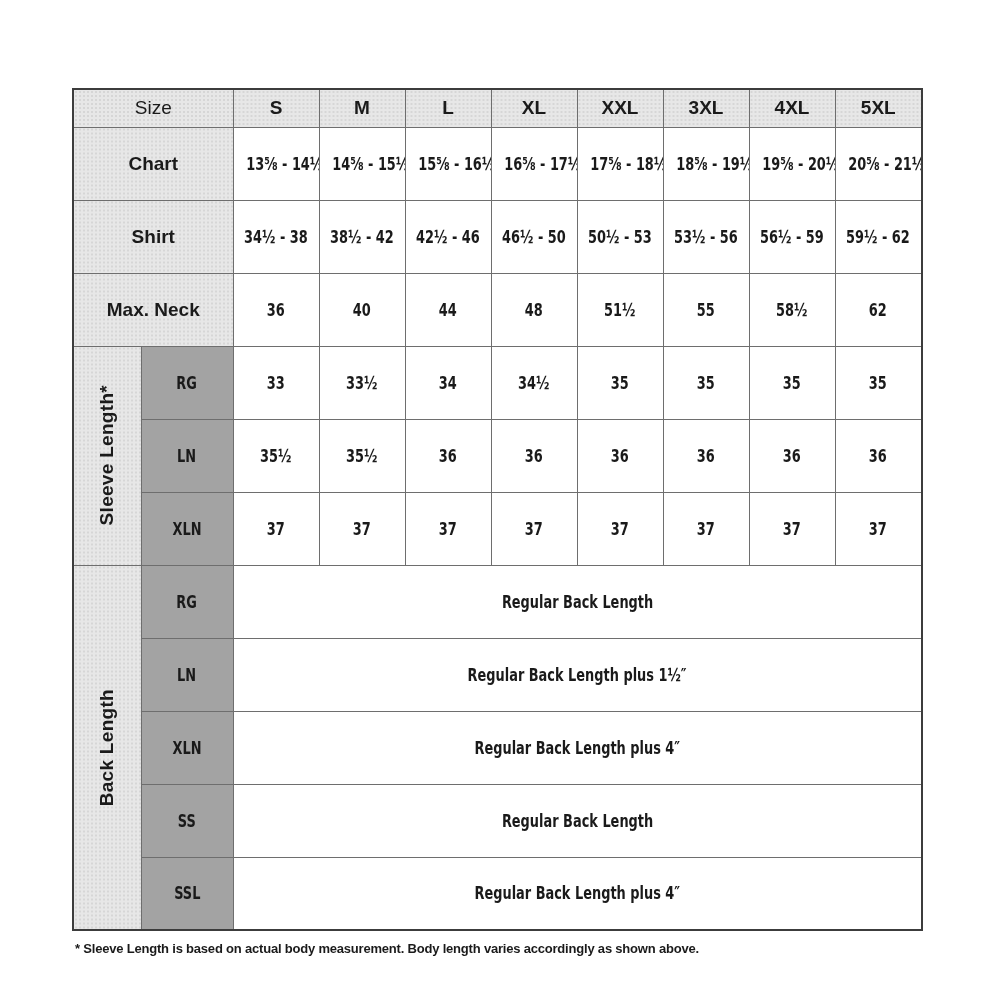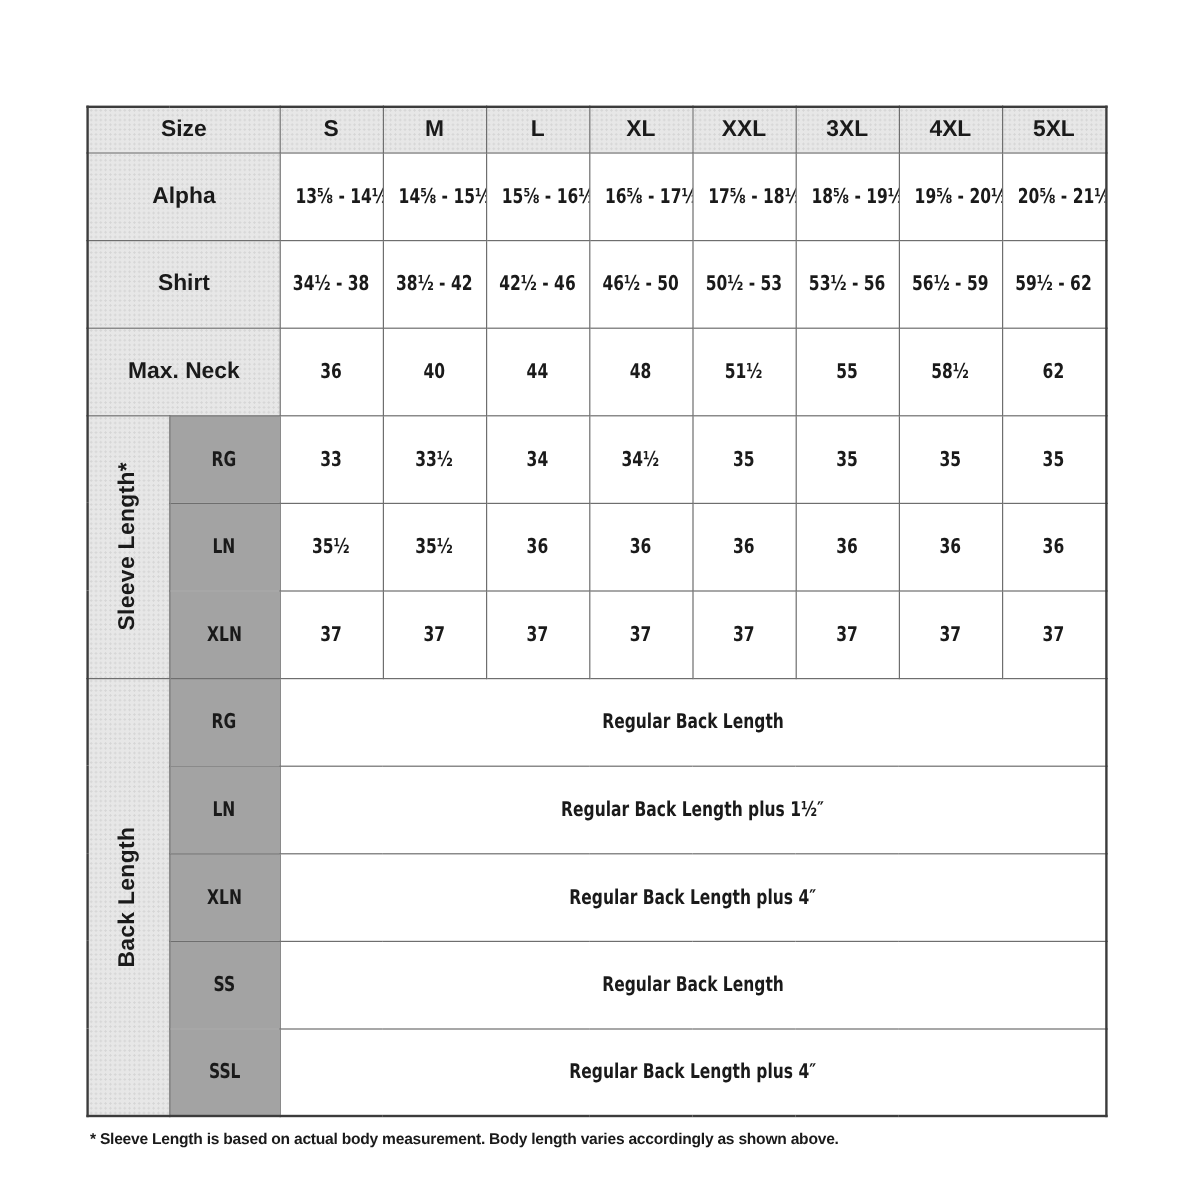--- a/index.html
+++ b/index.html
@@ -45,21 +45,21 @@
   }
   tr.hdr { height: 38px; }
   tr.r   { height: 73px; }
   th.gray {
     background-color: #e7e7e7;
     background-image: radial-gradient(#d6d6d6 0.8px, transparent 0.9px);
     background-size: 4px 4px;
     font-size: 19px;
     font-weight: 700;
   }
-  th.col-size { font-size: 19px; font-weight: 700; }
+  th.col-size { font-size: 19px; font-weight: 400; }
   th.vert div {
     writing-mode: vertical-rl;
     transform: rotate(180deg);
     margin: 0 auto;
     font-size: 19px;
     font-weight: 700;
     letter-spacing: 0.3px;
     white-space: nowrap;
   }
   .cond {
@@ -110,21 +110,21 @@
       <th class="gray">M</th>
       <th class="gray">L</th>
       <th class="gray">XL</th>
       <th class="gray">XXL</th>
       <th class="gray">3XL</th>
       <th class="gray">4XL</th>
       <th class="gray">5XL</th>
     </tr>
 
     <tr class="r">
-      <th class="gray" colspan="2">Alpha</th>
+      <th class="gray" colspan="2">Chart</th>
       <td><span class="cond">13⅝ - 14½</span></td>
       <td><span class="cond">14⅝ - 15½</span></td>
       <td><span class="cond">15⅝ - 16½</span></td>
       <td><span class="cond">16⅝ - 17½</span></td>
       <td><span class="cond">17⅝ - 18½</span></td>
       <td><span class="cond">18⅝ - 19½</span></td>
       <td><span class="cond">19⅝ - 20½</span></td>
       <td><span class="cond">20⅝ - 21½</span></td>
     </tr>
 

